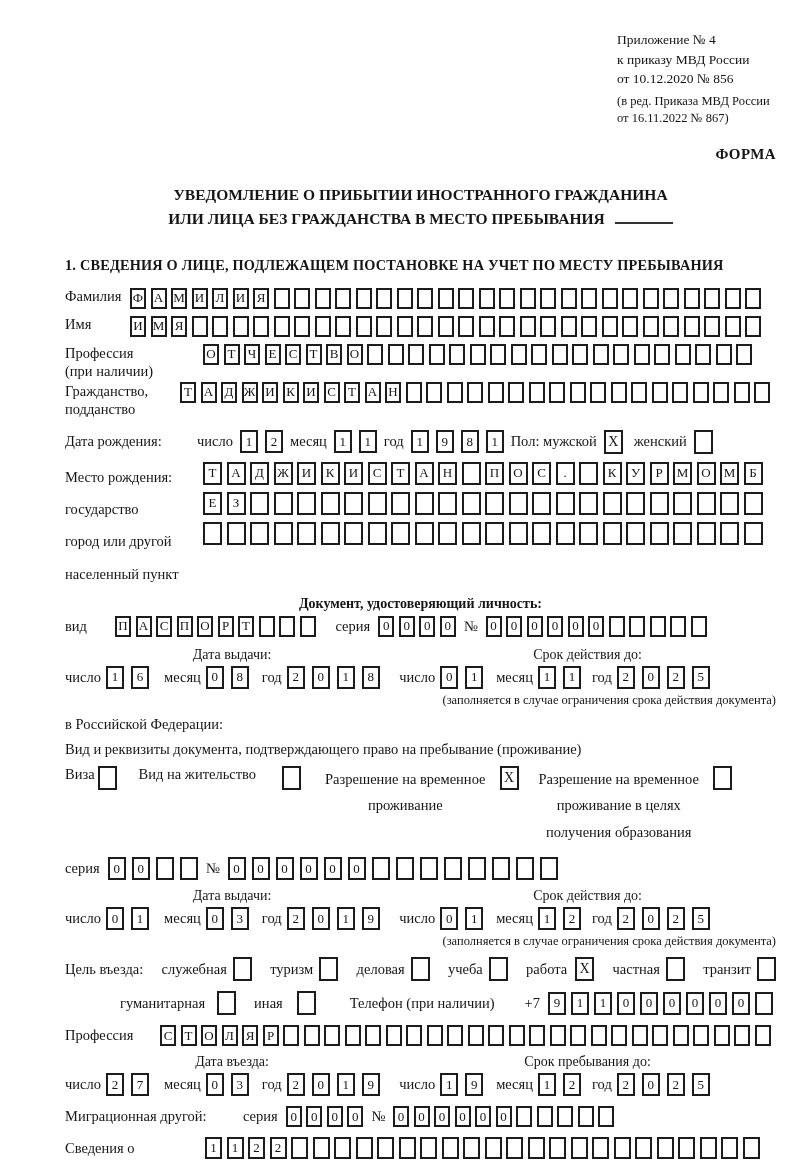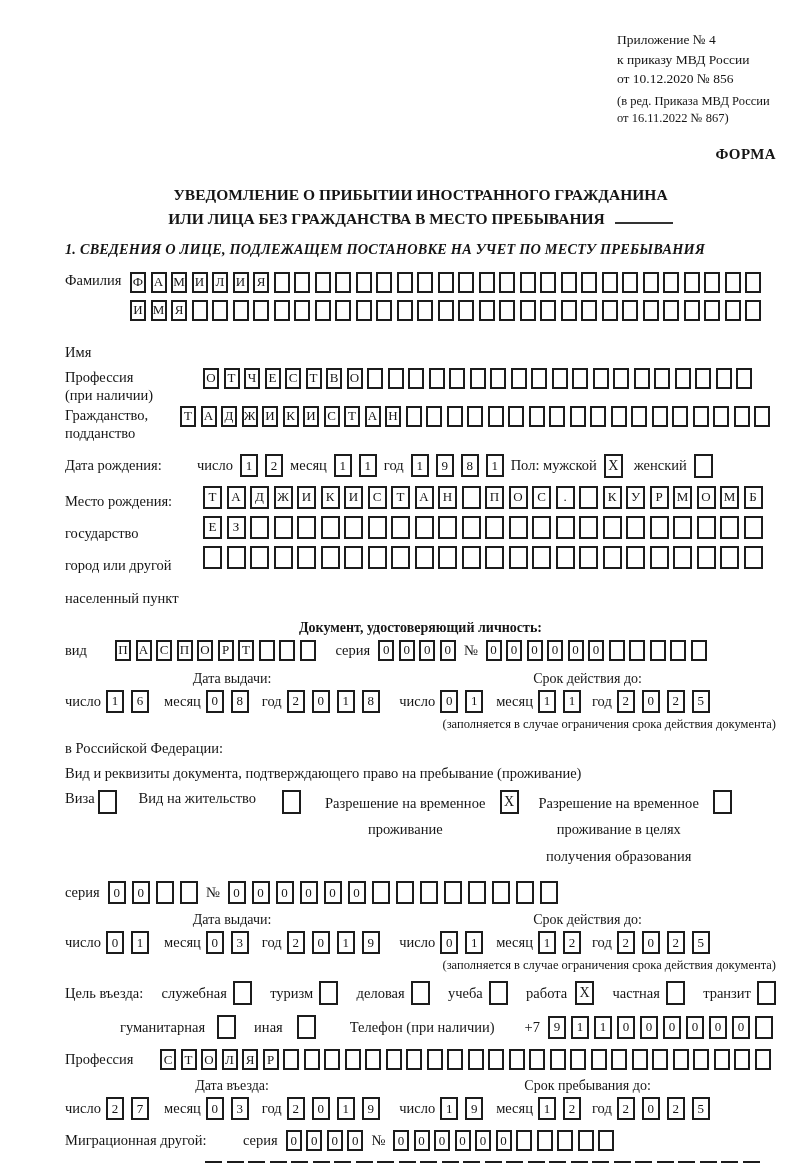--- a/index.html
+++ b/index.html
@@ -5,21 +5,21 @@
   html,body{margin:0;padding:0;background:#fff;}
   body{width:800px;height:1163px;font-family:"Liberation Serif", serif;color:#151515;overflow:hidden;}
   .page{box-sizing:border-box;width:800px;height:1163px;padding:30px 24px 10px 65px;position:relative;}
   .lbl{font-size:14.5px;white-space:nowrap;}
   
   .hdr{margin-left:552px;font-size:13.5px;line-height:1.45;}
   .hdr .ed{font-size:12.5px;margin-top:4px;line-height:1.4;}
   .forma{text-align:right;font-weight:bold;font-size:15px;margin-top:18px;letter-spacing:.4px;}
   .title{text-align:center;font-weight:bold;font-size:15.5px;line-height:1.55;margin-top:20px;}
   .blank-line{display:inline-block;width:58px;border-bottom:2px solid #333;height:.9em;margin-left:10px;}
-  .sec-h{font-weight:bold;font-size:14.3px;margin-top:10px;letter-spacing:.2px;font-style:italic;}
+  .sec-h{font-weight:bold;font-size:14.3px;margin-top:26px;letter-spacing:.2px;}
   
   .row{display:flex;align-items:flex-start;margin-top:7px;}
   .cells{display:flex;gap:4.5px;flex-wrap:nowrap;}
   .cell{width:16px;height:21px;border:2px solid #1c1c1c;box-sizing:border-box;flex:none;
         display:flex;align-items:center;justify-content:center;font-size:13px;font-family:"Liberation Serif",serif;}
   .cells.wide .cell{width:19px;height:23px;}
   .cells.mid .cell{width:17px;height:22px;gap:5px}
   .cells.dt{gap:7px;}
   .cells.dt .cell{width:18px;height:23px;}
   .cb{width:19px;height:24px;border:2px solid #1c1c1c;box-sizing:border-box;display:inline-flex;flex:none;
@@ -89,21 +89,21 @@
         <span class="cell"></span>
         <span class="cell"></span>
         <span class="cell"></span>
         <span class="cell"></span>
         <span class="cell"></span>
         <span class="cell"></span>
       </span>
   </div>
 
   <div class="row">
-    <span class="lbl" style="width:65px;margin-top:44px;">Имя</span>
+    <span class="lbl" style="width:65px;">Имя</span>
     <span class="cells">
         <span class="cell">И</span>
         <span class="cell">М</span>
         <span class="cell">Я</span>
         <span class="cell"></span>
         <span class="cell"></span>
         <span class="cell"></span>
         <span class="cell"></span>
         <span class="cell"></span>
         <span class="cell"></span>

